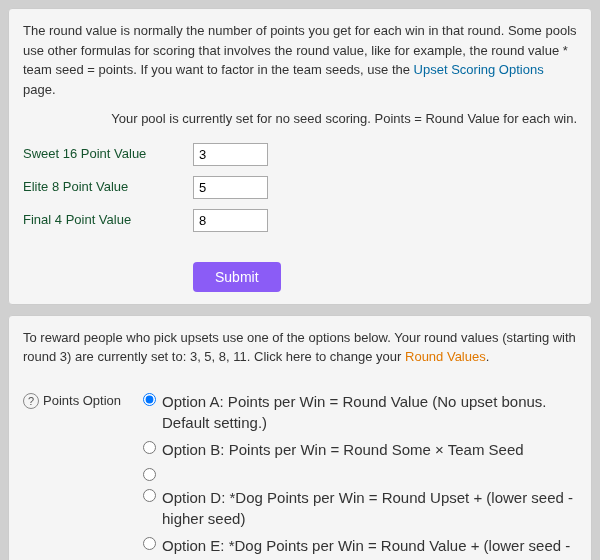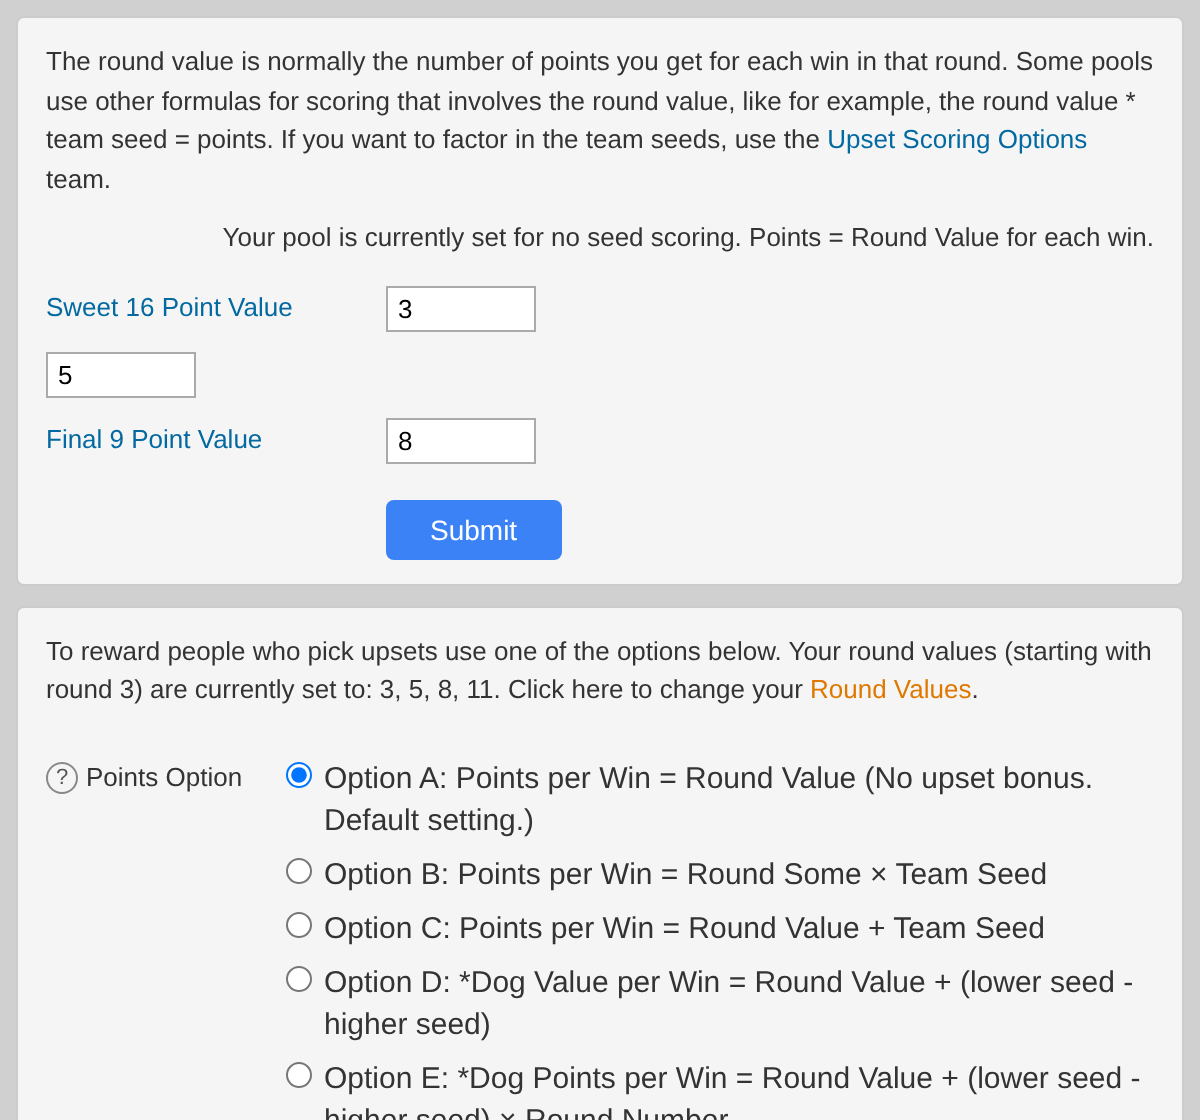--- a/index.html
+++ b/index.html
@@ -33,39 +33,39 @@
       text-align: right;
     }
     .form-row {
       display: flex;
       align-items: center;
       margin-bottom: 10px;
     }
     .form-label {
       width: 170px;
       font-size: 13px;
-      color: #0369a1;
+      color: #14532d;
       line-height: 1.3;
     }
     .form-input {
       width: 75px;
       border: 1px solid #aaa;
       padding: 3px 5px;
       font-size: 13px;
       background: #fff;
     }
     .submit-btn {
-      background: #3b82f6;
+      background: #8b5cf6;
       color: #fff;
       border: none;
       padding: 7px 22px;
       font-size: 14px;
       border-radius: 4px;
       cursor: pointer;
-      margin-top: 8px;
+      margin-top: 20px;
       margin-left: 170px;
     }
 
     
     .upset-info {
       line-height: 1.5;
       margin-bottom: 24px;
     }
     .upset-info a {
       color: #e07800;
@@ -119,33 +119,34 @@
     }
     .option-item.selected label {
       color: #333;
     }
   </style>
 </head>
 <body>
 
 <div class="card">
   <p class="info-text">
-    <span>The round value is normally the number of points you get for each win in that round. Some pools use other formulas for scoring that involves the round value, like for example, the round value * team seed = points. If you want to factor in the team seeds, use the </span><a href="#">Upset Scoring Options</a><span> team.</span>
+    <span>The round value is normally the number of points you get for each win in that round. Some pools use other formulas for scoring that involves the round value, like for example, the round value * team seed = points. If you want to factor in the team seeds, use the </span><a href="#">Upset Scoring Options</a><span> page.</span>
   </p>
   <p class="seed-note">Your pool is currently set for no seed scoring. Points = Round Value for each win.</p>
 
   <div class="form-row">
     <label class="form-label">Sweet 16 Point Value</label>
     <input class="form-input" type="text" value="3" style="">
   </div>
   <div class="form-row">
+    <label class="form-label">Elite 8 Point Value</label>
     <input class="form-input" type="text" value="5" style="">
   </div>
   <div class="form-row">
-    <label class="form-label">Final 9 Point Value</label>
+    <label class="form-label">Final 4 Point Value</label>
     <input class="form-input" type="text" value="8" style="">
   </div>
 
   <button class="submit-btn">Submit</button>
 </div>
 
 <div class="card">
   <p class="upset-info">
     <span>To reward people who pick upsets use one of the options below. Your round values (starting with round 3) are currently set to: 3, 5, 8, 11. Click here to change your </span><a href="#">Round Values</a><span>.</span>
   </p>
@@ -159,25 +160,24 @@
       <div class="option-item selected">
         <input type="radio" name="scoring" id="optA" checked="" style="">
         <label for="optA">Option A: Points per Win = Round Value (No upset bonus. Default setting.)</label>
       </div>
       <div class="option-item">
         <input type="radio" name="scoring" id="optB" style="">
         <label for="optB">Option B: Points per Win = Round Some × Team Seed</label>
       </div>
       <div class="option-item">
         <input type="radio" name="scoring" id="optC" style="">
-        <label for="optC">Option C: Points per Win = Round Value + Team Seed</label>
       </div>
       <div class="option-item">
         <input type="radio" name="scoring" id="optD" style="">
-        <label for="optD">Option D: *Dog Value per Win = Round Value + (lower seed - higher seed)</label>
+        <label for="optD">Option D: *Dog Points per Win = Round Upset + (lower seed - higher seed)</label>
       </div>
       <div class="option-item">
         <input type="radio" name="scoring" id="optE" style="">
         <label for="optE">Option E: *Dog Points per Win = Round Value + (lower seed - higher seed) × Round Number</label>
       </div>
 
     </div>
   </div>
 </div>
 

